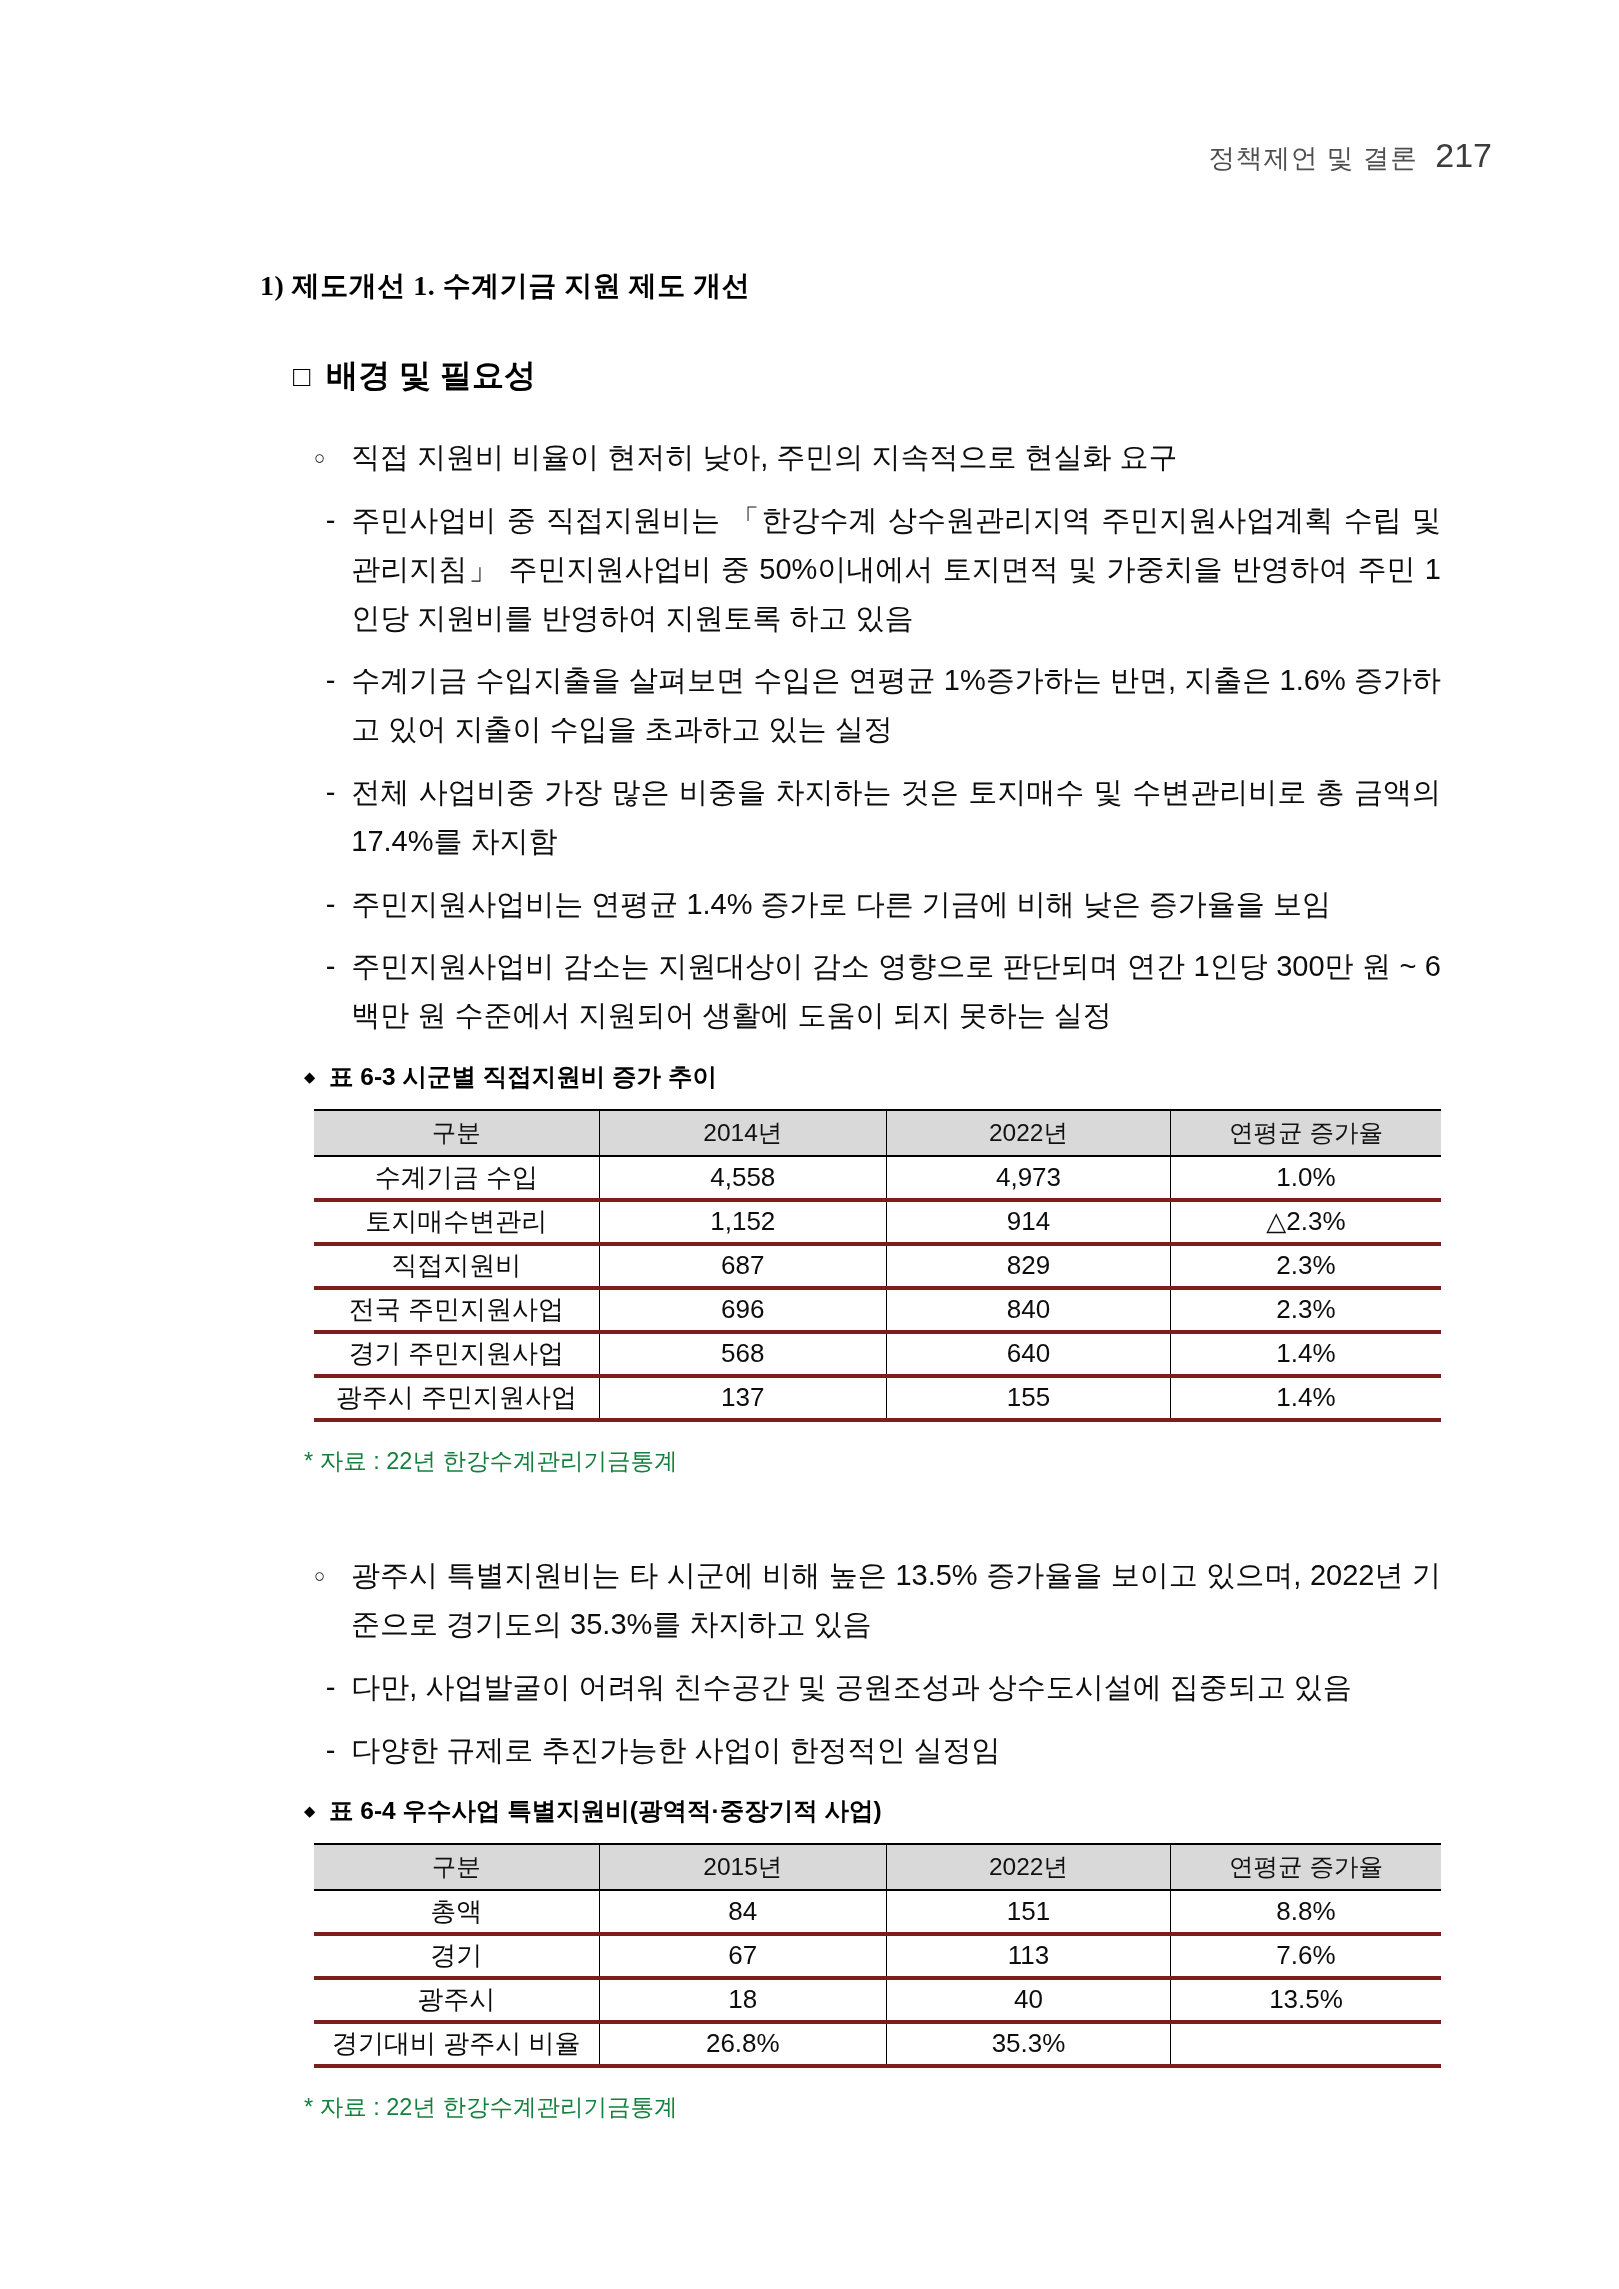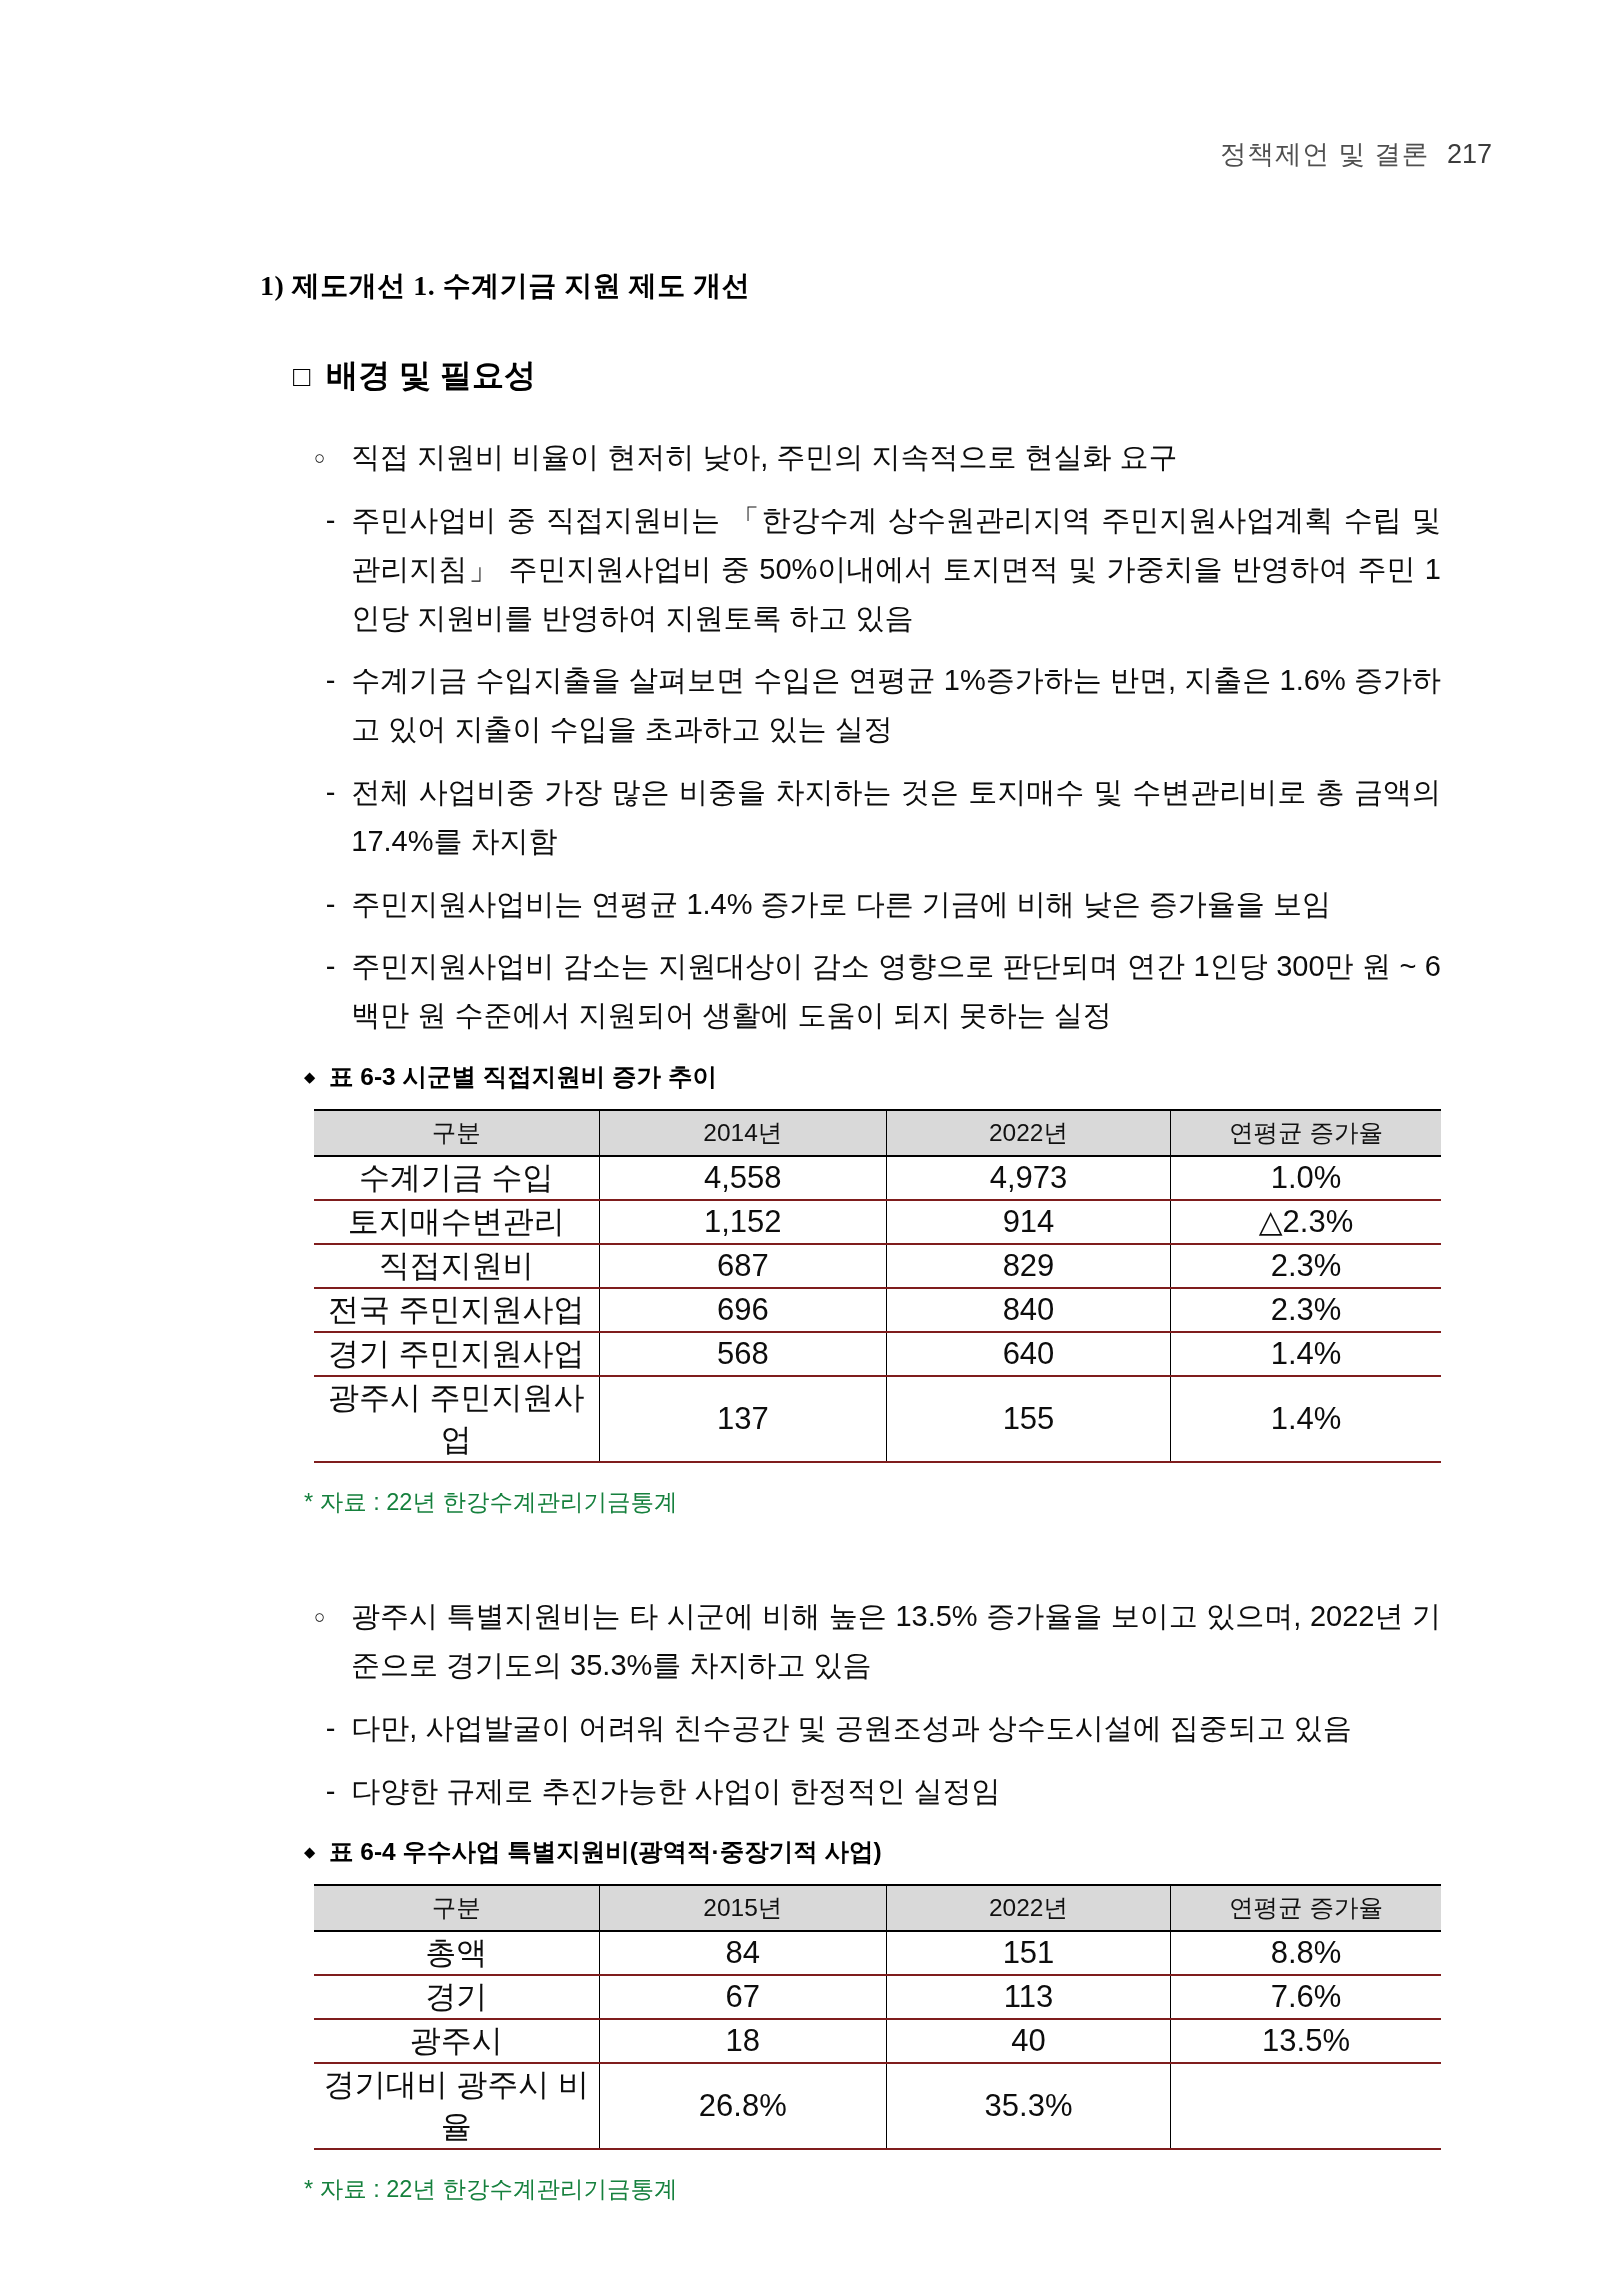--- a/index.html
+++ b/index.html
@@ -15,21 +15,21 @@
     padding:157px 178px 0 260px;
     position:relative;
   }
   
   .page-header {
     position:absolute; top:136px; right:127px;
     font-size:26.5px; color:#4f4f4f; letter-spacing:1px;
     display:flex; align-items:baseline;
   }
   .page-header .page-num {
-    font-size:27px; color:#3c3c3c; margin-left:17.6px; letter-spacing:0;
+    font-size:34px; color:#3c3c3c; margin-left:17.6px; letter-spacing:0;
   }
   
   .doc-title {
     margin-top:110px;
     font-family:"Liberation Serif","DejaVu Serif",serif;
     font-size:28px; font-weight:700; color:#000;
     letter-spacing:0.5px; white-space:nowrap;
   }
   
   .section-heading {
@@ -62,22 +62,22 @@
     width:1127px; margin:15.7px 0 0 54px;
     border-collapse:collapse; table-layout:fixed;
     border-top:2px solid #000; border-bottom:2.5px solid #000;
   }
   table.data-table th {
     background:#d9d9d9; font-size:24.5px; font-weight:400;
     height:46px; text-align:center; vertical-align:middle;
     border-bottom:2px solid #000;
   }
   table.data-table td {
-    font-size:31px; height:44px; text-align:center; vertical-align:middle;
-    border-bottom:2px solid #7f1d1d; color:#0d0d0d;
+    font-size:26px; height:44px; text-align:center; vertical-align:middle;
+    border-bottom:4px solid #7f1d1d; color:#0d0d0d;
   }
   table.data-table th + th, table.data-table td + td { border-left:1px solid #000; }
   
   .source-note { margin:23.5px 0 0 44px; font-size:23.5px; color:#15803d; }
   .gap-lg { height:39px; }
 </style>
 </head>
 <body>
 
 <div class="page">

